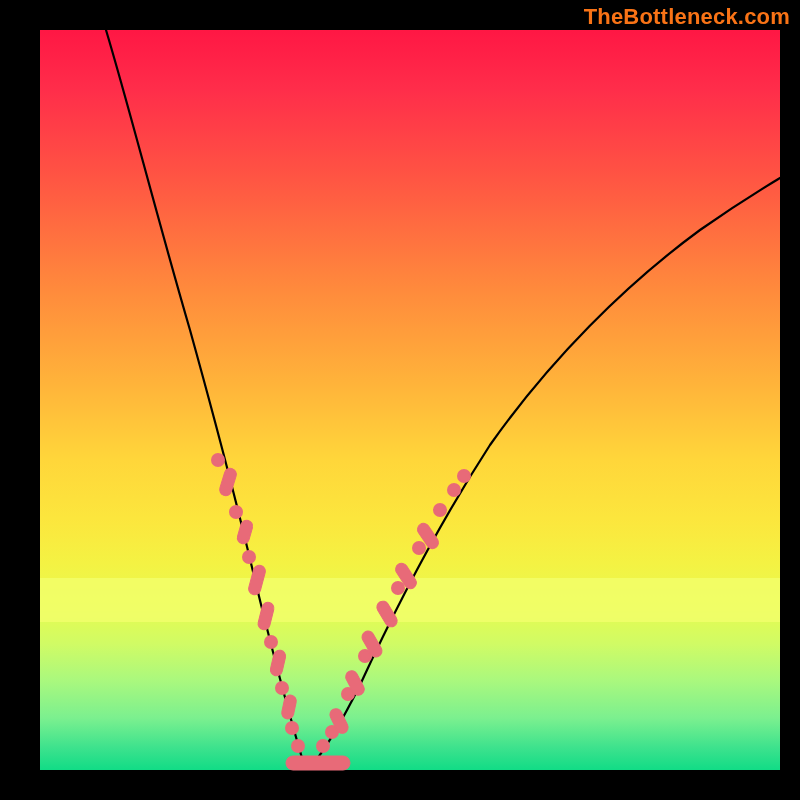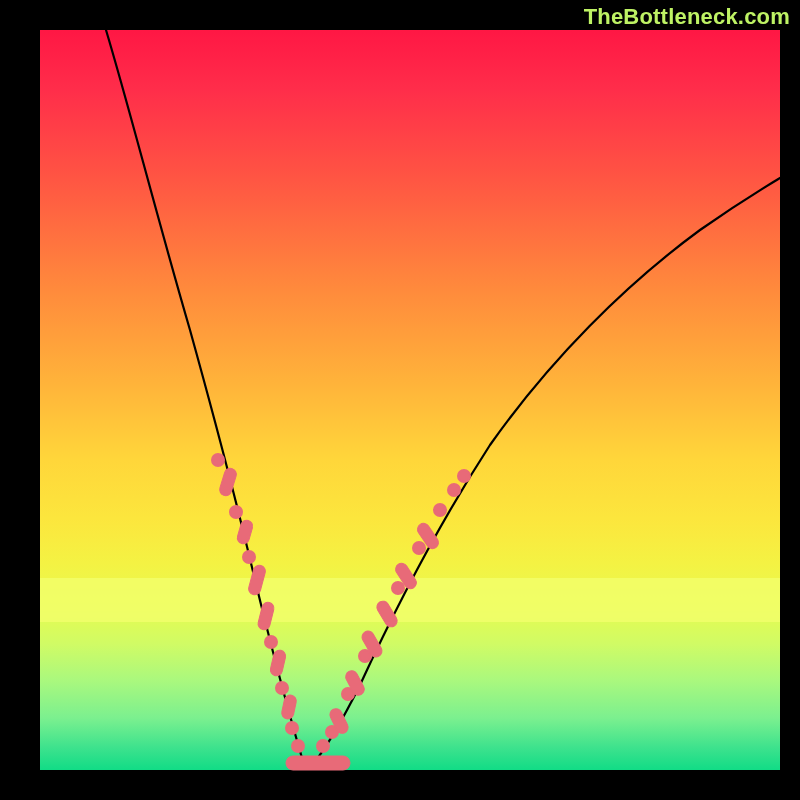--- a/index.html
+++ b/index.html
@@ -37,21 +37,21 @@
       #a9f87e 88%,
       #7bf08f 93%,
       #3de28d 97%,
       #11dc86 100%
     );
   }
   .watermark {
     position: absolute;
     top: 4px;
     right: 10px;
-    color: #bef264;
+    color: #f97316;
     font-size: 22px;
     font-weight: 600;
     letter-spacing: 0.2px;
     user-select: none;
   }
   svg.overlay {
     position: absolute;
     left: 0;
     top: 0;
     width: 740px;

